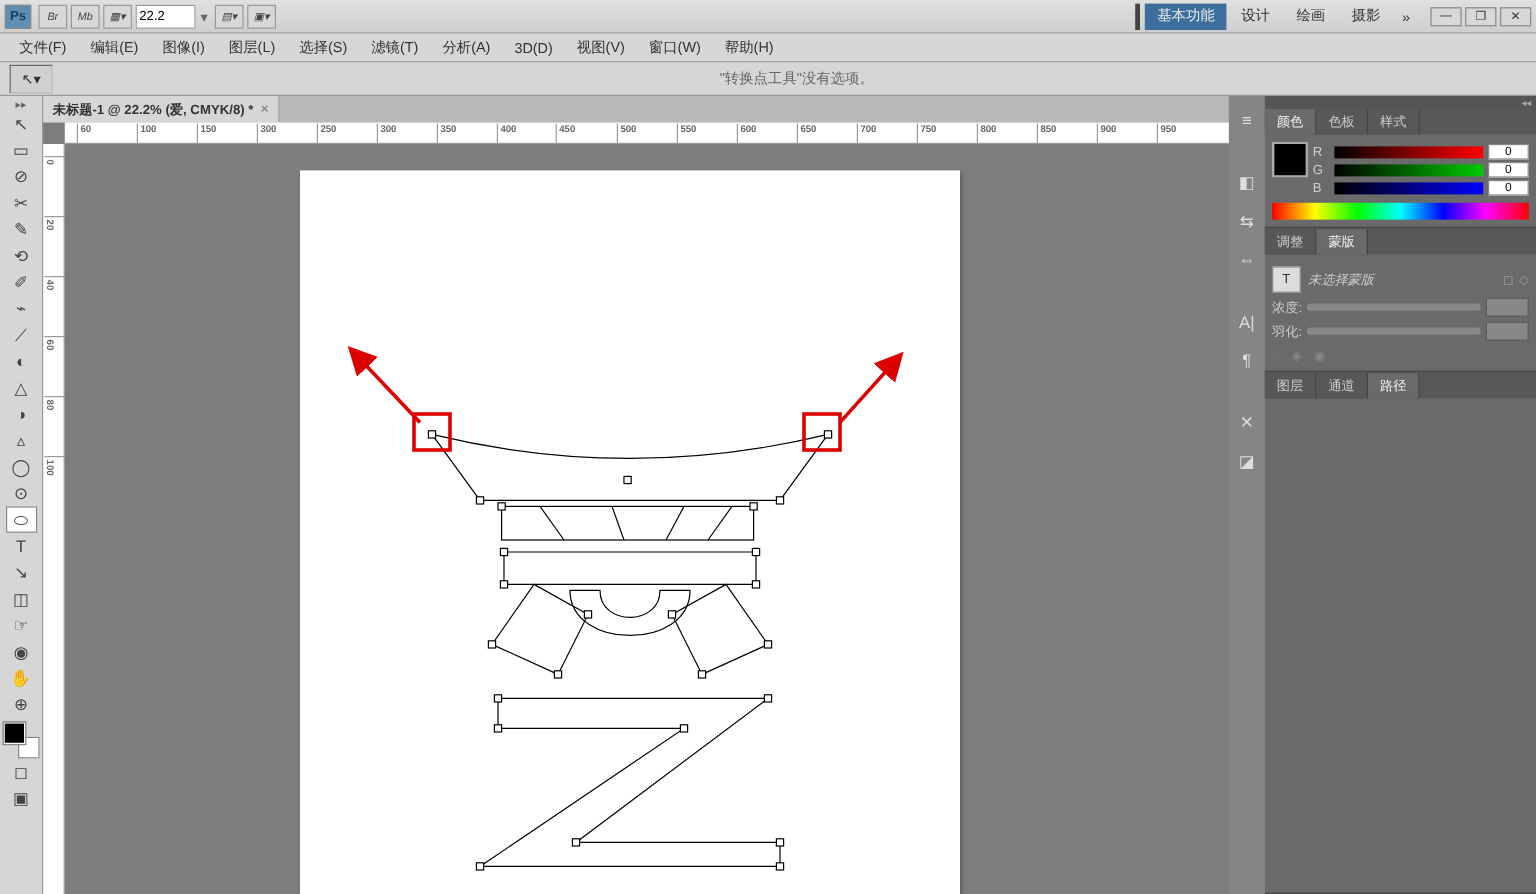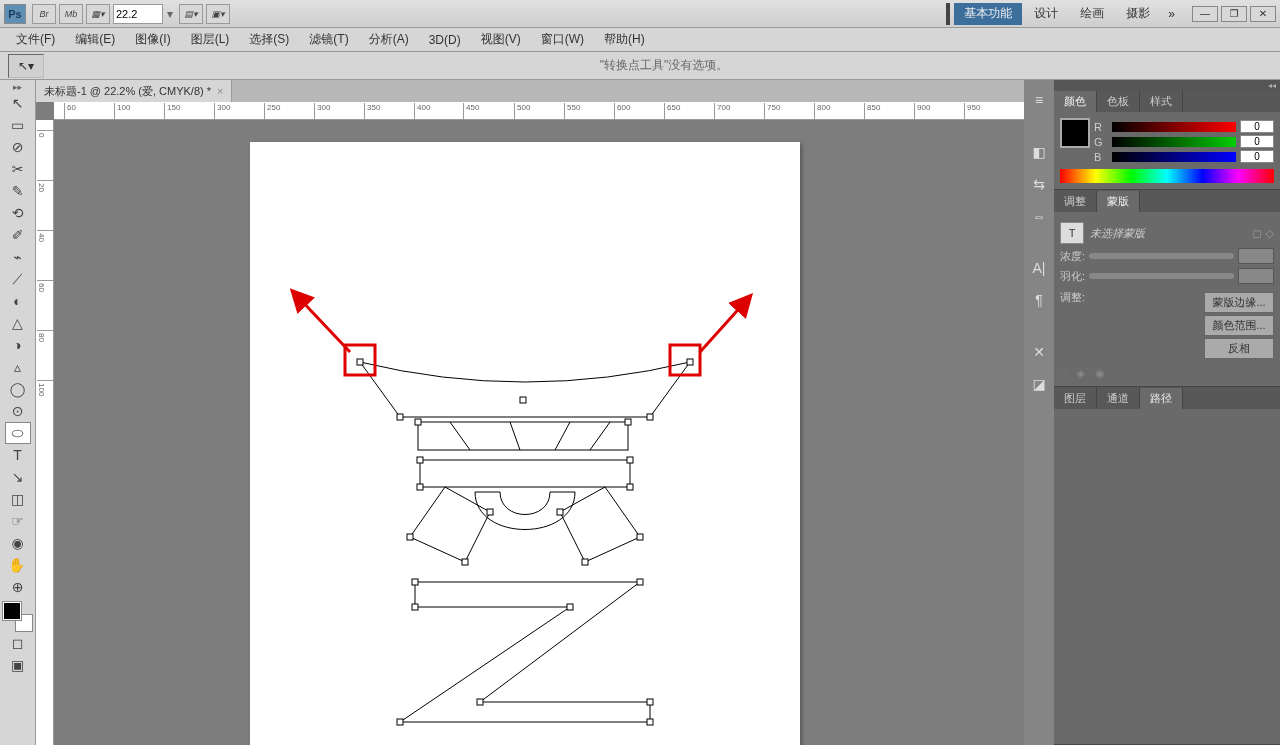--- a/index.html
+++ b/index.html
@@ -18,21 +18,21 @@
 .optbar { height:28px; background:#d6d6d6; border-bottom:1px solid #999; display:flex; align-items:center; }
 .opt-tool { width:36px; height:24px; border:1px inset #bbb; margin:0 4px 0 8px; display:flex; align-items:center; justify-content:center; background:#d0d0d0; }
 .opt-txt { flex:1; text-align:center; color:#666; }
 .workspace { display:flex; height:665px; }
 .toolbox { width:36px; background:#d6d6d6; border-right:1px solid #999; display:flex; flex-direction:column; align-items:center; padding-top:2px; }
 .tool { width:26px; height:22px; display:flex; align-items:center; justify-content:center; margin:0; cursor:pointer; font-size:14px; color:#444; border:1px solid transparent; }
 .tool.sel { background:#fff; border:1px solid #888; }
 .colors { position:relative; width:30px; height:30px; margin-top:4px; }
 .colors .fg { position:absolute; width:18px; height:18px; background:#000; border:1px solid #fff; outline:1px solid #888; top:0; left:0; }
 .colors .bg { position:absolute; width:18px; height:18px; background:#fff; border:1px solid #888; bottom:0; right:0; }
-.docarea { flex:1; background:#7d7d7d; display:flex; flex-direction:column; position:relative; }
+.docarea { flex:1; background:#7d7d7d; display:flex; flex-direction:column; position:relative;font-weight:bold; }
 .doctab { height:22px; background:#b8b8b8; display:flex; align-items:center; }
 .tab { height:100%; padding:0 8px; background:#d6d6d6; border-right:1px solid #999; display:flex; align-items:center; font-size:11px; }
 .tab .x { margin-left:6px; color:#888; cursor:pointer; }
 .rulerH { height:18px; background:#fff; border-bottom:1px solid #999; margin-left:18px; position:relative; overflow:hidden; font-size:8px; color:#666; }
 .rulerH span { position:absolute; top:1px; border-left:1px solid #999; padding-left:2px; height:100%; }
 .canvaswrap { flex:1; display:flex; }
 .rulerV { width:18px; background:#fff; border-right:1px solid #999; font-size:8px; color:#666; position:relative; }
 .rulerV span { position:absolute; left:1px; border-top:1px solid #999; padding-top:2px; width:100%; writing-mode:vertical-lr; }
 .canvas { flex:1; background:#7d7d7d; position:relative; overflow:hidden; }
 .page { position:absolute; left:196px; top:22px; width:550px; height:620px; background:#fff; box-shadow:2px 2px 4px rgba(0,0,0,.3); }
@@ -306,28 +306,20 @@
           <div class="mask-row">
               <span>浓度:</span>
               <div class="slider-dis"></div>
               <div class="val-dis"></div>
             </div>
           <div class="mask-row">
               <span>羽化:</span>
               <div class="slider-dis"></div>
               <div class="val-dis"></div>
             </div>
-          <div style="display:flex;align-items:flex-start;margin-top:6px;">
-            <span>调整:</span>
-            <div style="flex:1">
-              <div class="adj-btn">蒙版边缘...</div>
-              <div class="adj-btn">颜色范围...</div>
-              <div class="adj-btn">反相</div>
-            </div>
-          </div>
           <div style="display:flex;justify-content:flex-start;gap:10px;margin-top:6px;color:#888;">
             <span>◌</span>
             <span>◈</span>
             <span>◉</span>
           </div>
         </div>
       </div>
 
       <div class="panel" style="flex:1">
         <div class="ptabs">

